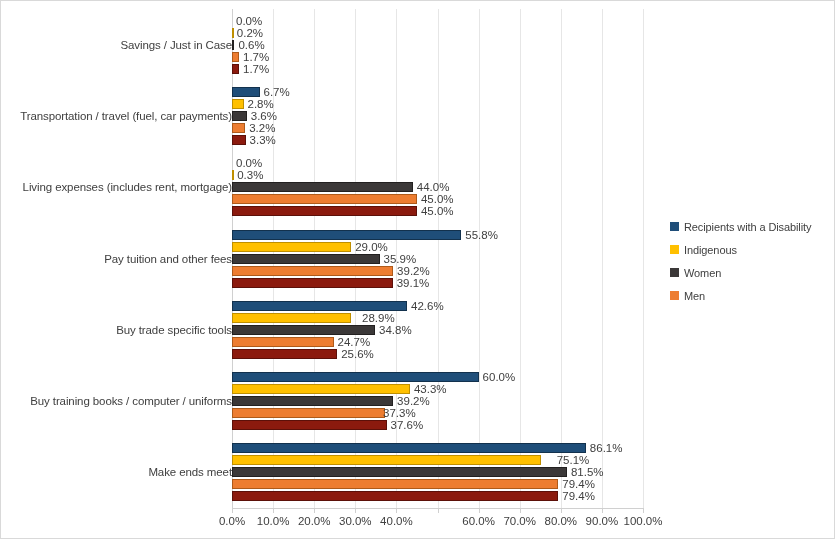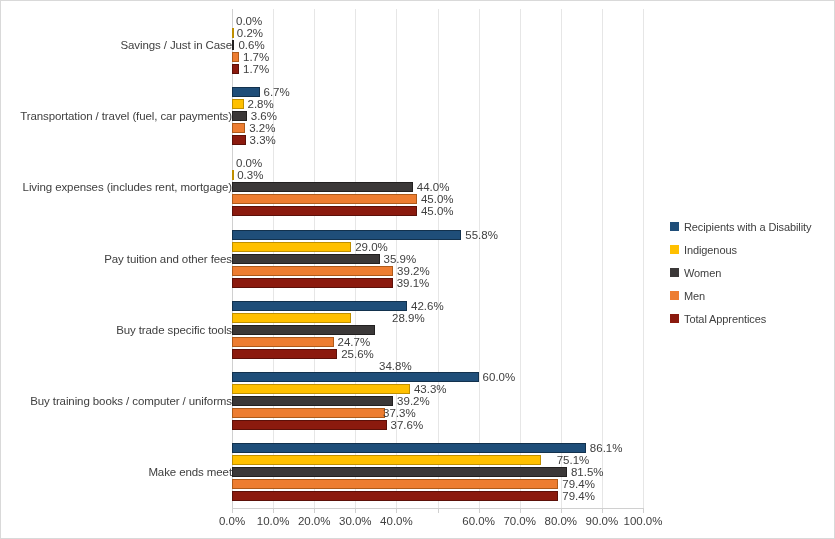--- a/index.html
+++ b/index.html
@@ -239,25 +239,25 @@
           </div>
         </div>
         <div class="cat-group" style="top: 290.786px; height: 60px;">
           <div class="cat-label">Buy trade specific tools</div>
           <div class="bar-row">
             <div class="bar" title="Recipients with a Disability: 42.6%" style="width: 175.086px; background: rgb(31, 78, 121); border: 0.8px solid rgb(18, 49, 77);"></div>
             <div class="bar-value" style="left: 175.086px;">42.6%</div>
           </div>
           <div class="bar-row">
             <div class="bar" title="Indigenous: 28.9%" style="width: 118.779px; background: rgb(255, 192, 0); border: 0.8px solid rgb(191, 143, 0);"></div>
-            <div class="bar-value" style="left: 136px; padding-left: 24px;">28.9%</div>
+            <div class="bar-value" style="left: 106px; padding-left: 24px;">28.9%</div>
           </div>
           <div class="bar-row">
             <div class="bar" title="Women: 34.8%" style="width: 143.028px; background: rgb(59, 56, 56); border: 0.8px solid rgb(34, 32, 32);"></div>
-            <div class="bar-value" style="left: 143.028px; margin-top: 36px;">34.8%</div>
+            <div class="bar-value" style="left: 143.028px;">34.8%</div>
           </div>
           <div class="bar-row">
             <div class="bar" title="Men: 24.7%" style="width: 101.517px; background: rgb(237, 125, 49); border: 0.8px solid rgb(174, 90, 26);"></div>
             <div class="bar-value" style="left: 101.517px;">24.7%</div>
           </div>
           <div class="bar-row">
             <div class="bar" title="Total Apprentices: 25.6%" style="width: 105.216px; background: rgb(139, 26, 14); border: 0.8px solid rgb(92, 16, 9);"></div>
             <div class="bar-value" style="left: 105.216px;">25.6%</div>
           </div>
         </div>
@@ -348,19 +348,15 @@
         <span class="legend-text">Indigenous</span>
       </div>
       <div class="legend-item">
         <span class="legend-swatch" style="background: rgb(59, 56, 56);"></span>
         <span class="legend-text">Women</span>
       </div>
       <div class="legend-item">
         <span class="legend-swatch" style="background: rgb(237, 125, 49);"></span>
         <span class="legend-text">Men</span>
       </div>
-      <div class="legend-item">
-        <span class="legend-swatch" style="background: rgb(139, 26, 14);"></span>
-        <span class="legend-text">Total Apprentices</span>
-      </div>
     </div>
 
 </div>
 
 </body></html>

